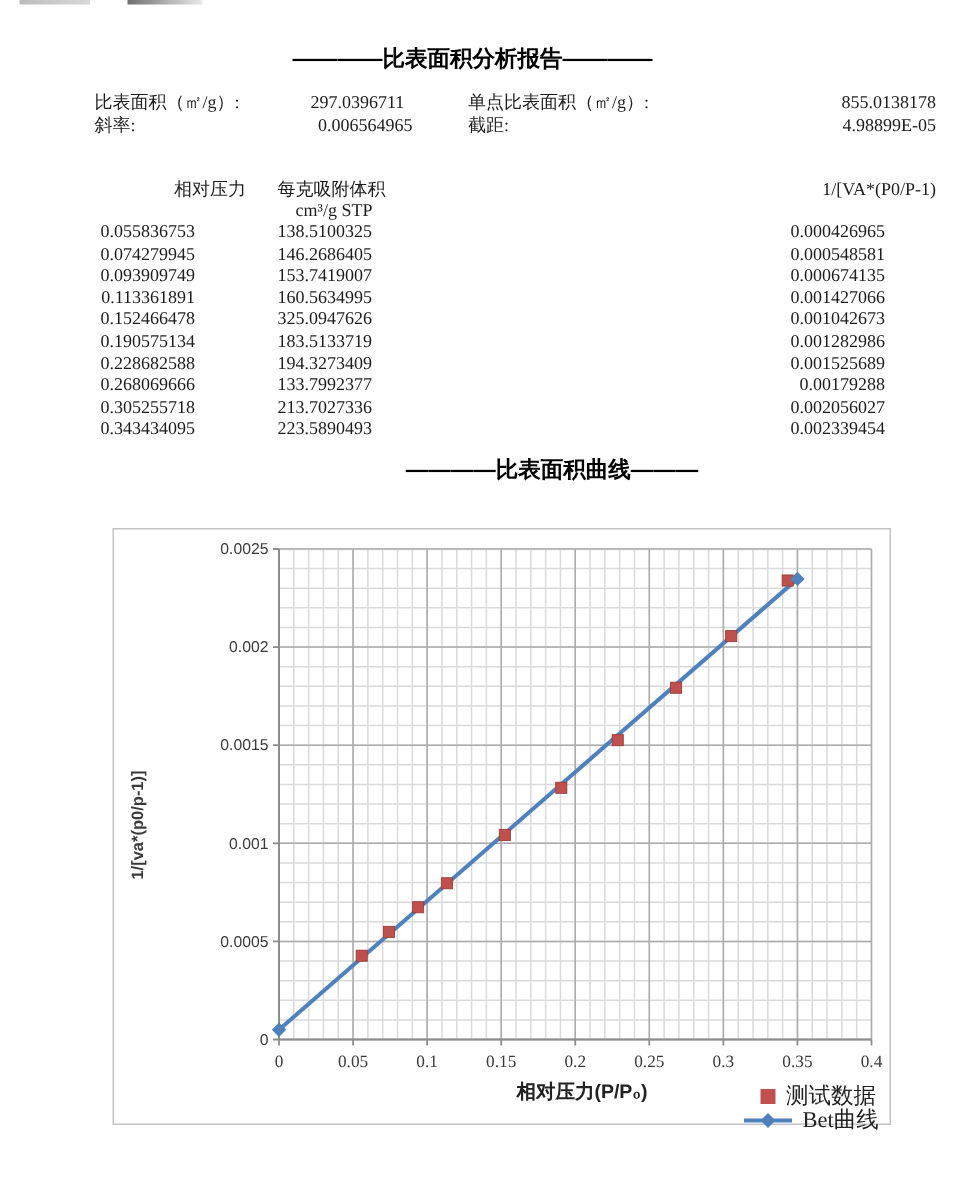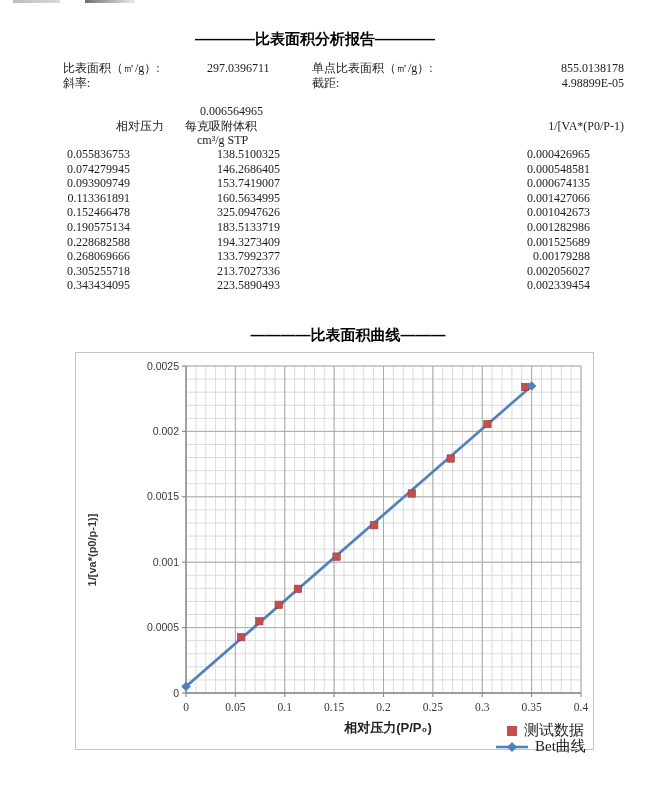--- a/index.html
+++ b/index.html
@@ -5,35 +5,35 @@
   html,body{margin:0;padding:0;background:#fff;}
   .page{position:relative;width:650px;height:799px;background:#ffffff;overflow:hidden;
         font-family:"Liberation Serif","DejaVu Serif",serif;color:#1c1c1c;padding-left:34px;}
   .artifact{position:absolute;top:0;height:3px;}
   #artifact1{left:13px;width:47px;background:linear-gradient(to right,#bdbdbd,#d8d8d8);}
   #artifact2{left:85px;width:50px;background:linear-gradient(to right,#6f6f6f,#ebebeb);}
   .doc-title{position:absolute;transform:translateX(-50%);white-space:nowrap;
              font-family:"Liberation Sans","DejaVu Sans",sans-serif;font-weight:bold;
              font-size:15px;color:#000;}
   #title1{left:315px;top:30px;}
-  #title2{left:348px;top:304px;margin-top:22px;}
+  #title2{left:368px;top:304px;}
   .cell{position:absolute;font-size:12px;line-height:15px;white-space:nowrap;}
   
   #sum-l1{left:63px;top:61px;}   #sum-v1{left:207px;top:61px;}
   #sum-l2{left:312px;top:61px;}  #sum-v2{right:60px;top:61px;}
-  #sum-l3{left:63px;top:76px;}   #sum-v3{left:200px;top:76px;margin-top:28px;}
+  #sum-l3{left:63px;top:76px;}   #sum-v3{left:212px;top:76px;}
   #sum-l4{left:312px;top:76px;}  #sum-v4{right:60px;top:76px;}
   
   #th1{right:520px;top:119px;}
   #th2a{left:185px;top:119px;}
   #th2b{left:197px;top:133px;}
   #th3{right:60px;top:119px;}
   
   #table-rows{position:absolute;left:0;top:147px;width:650px;}
-  .trow{position:relative;height:14.6px;margin-left:32px;}
+  .trow{position:relative;height:14.6px;}
   .trow span{position:absolute;font-size:12px;line-height:14.6px;white-space:nowrap;}
   .tc1{right:520px;} .tc2{left:185px;} .tc3{right:60px;}
   
   #chart{position:absolute;left:75px;top:352px;width:517px;height:396px;
          border:1px solid #c3c3c3;background:#fff;}
   #plot{position:absolute;left:0;top:0;}
   .ytitle{position:absolute;left:-63px;top:190px;width:160px;height:14px;text-align:center;
           transform:rotate(-90deg);font-family:"Liberation Sans","DejaVu Sans",sans-serif;
           font-weight:bold;font-size:11px;color:#3a3a3a;white-space:nowrap;}
   .xtitle{position:absolute;left:312px;top:366px;transform:translateX(-50%);

